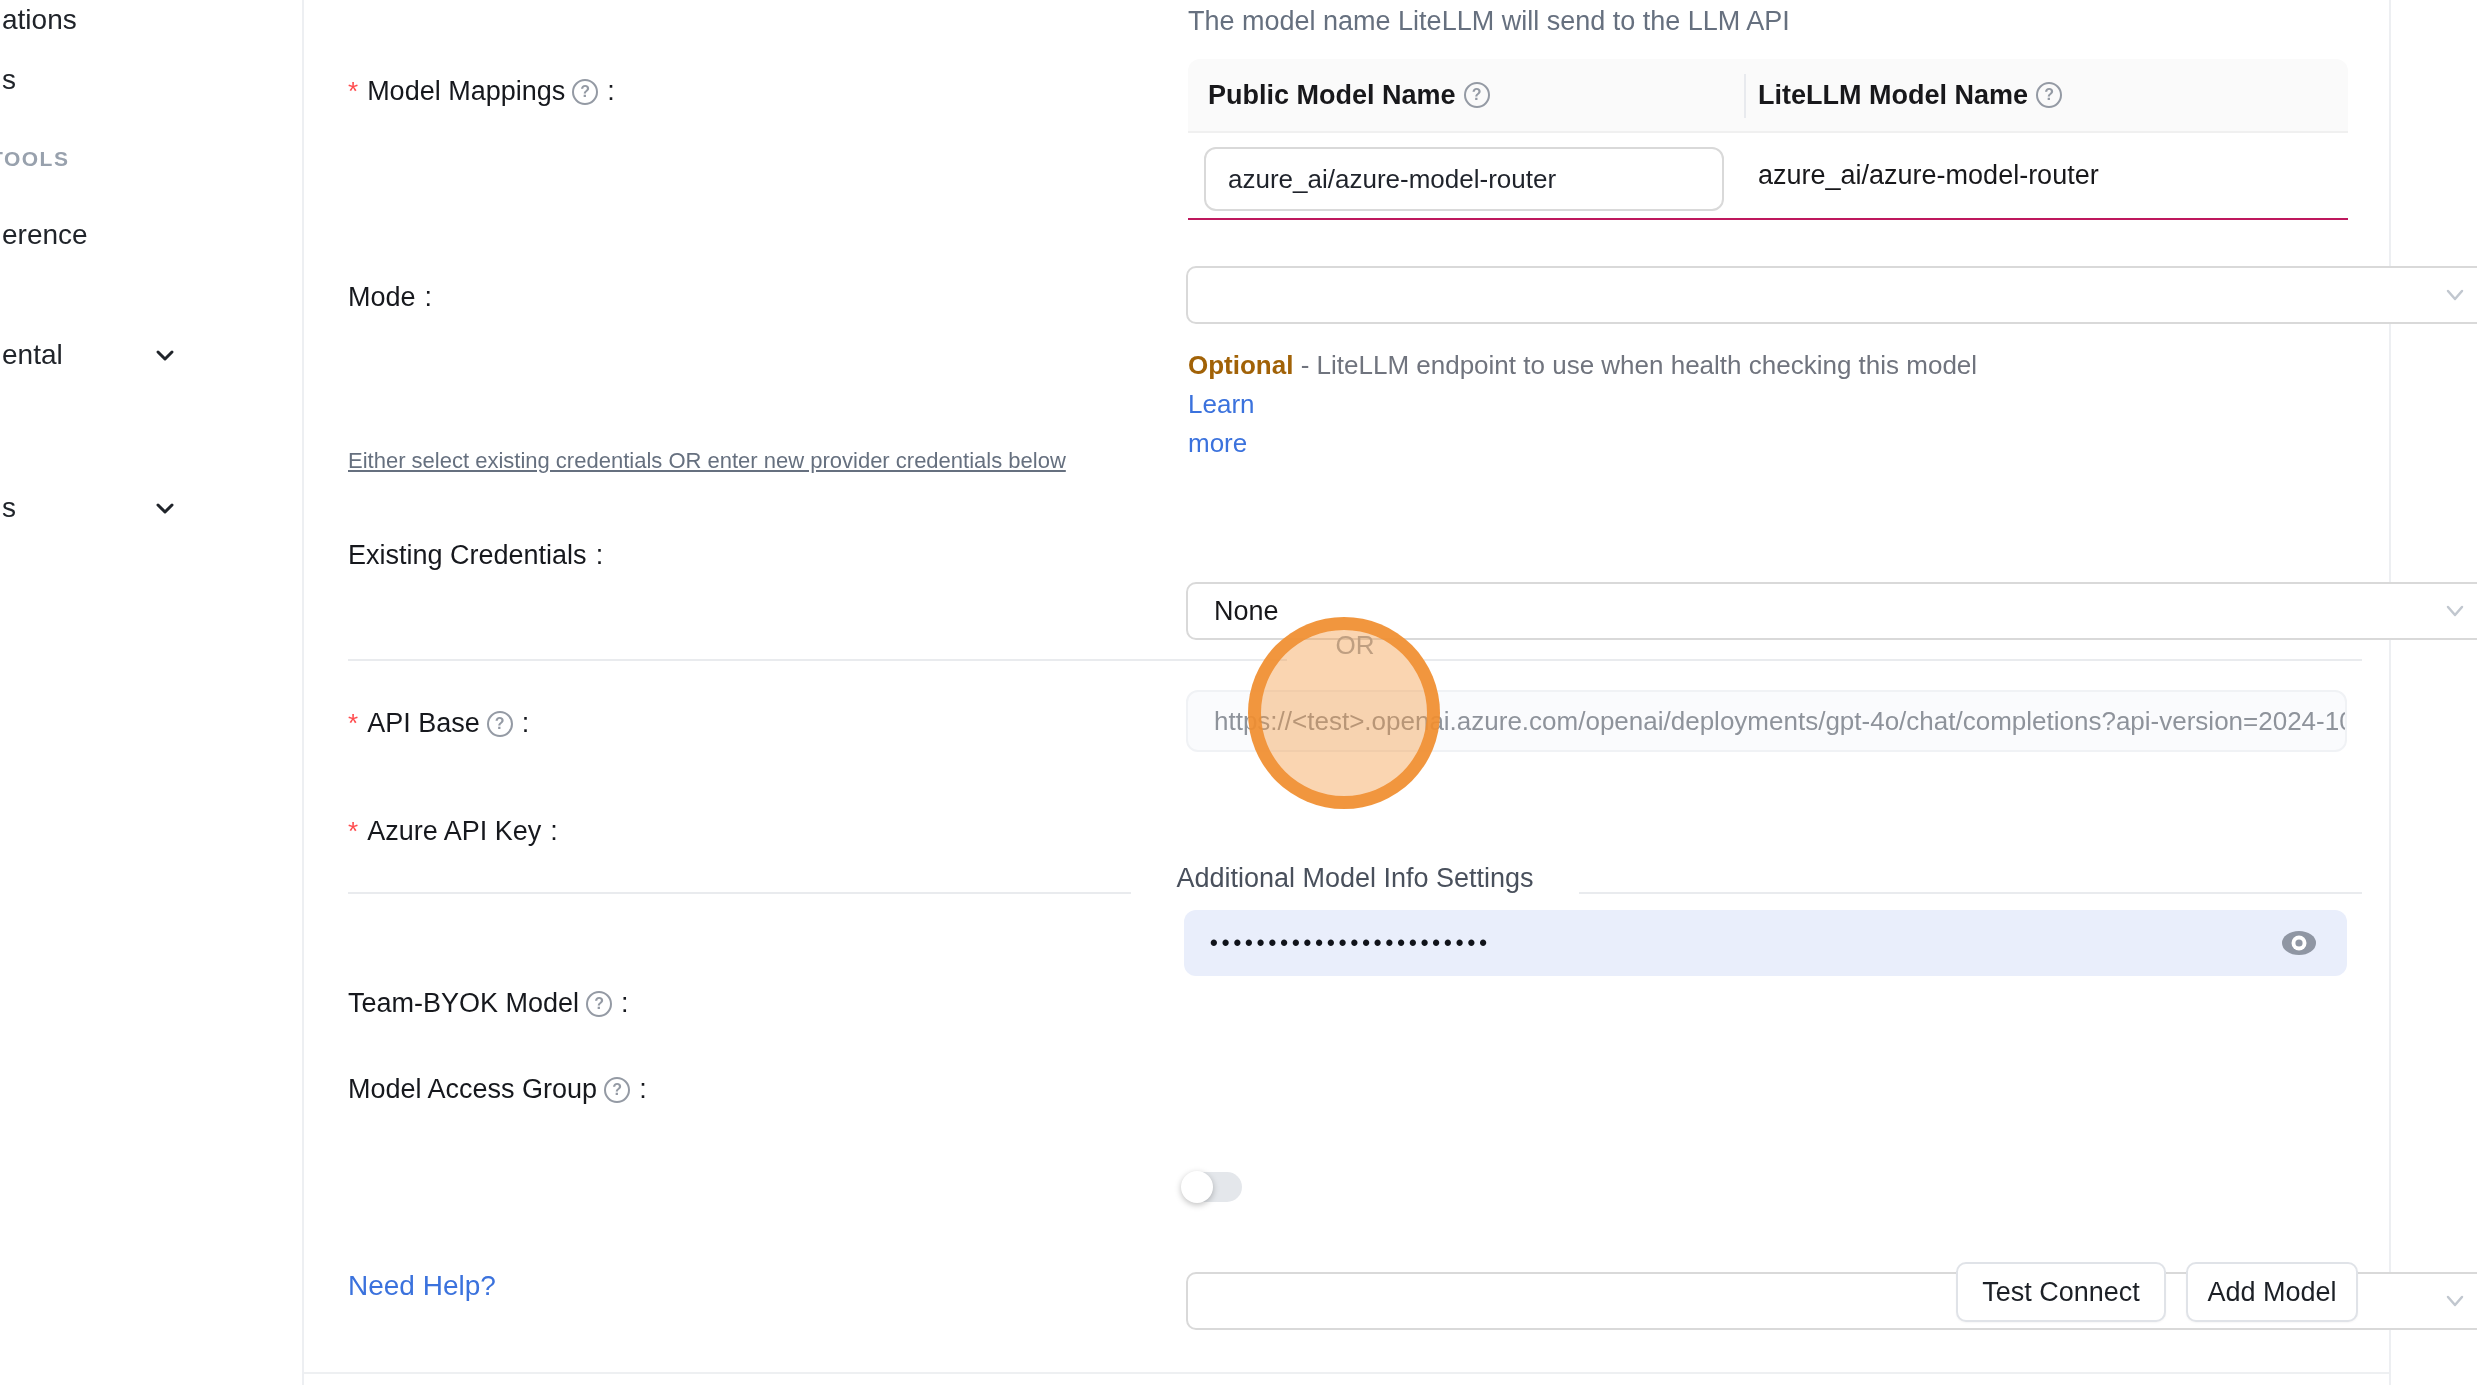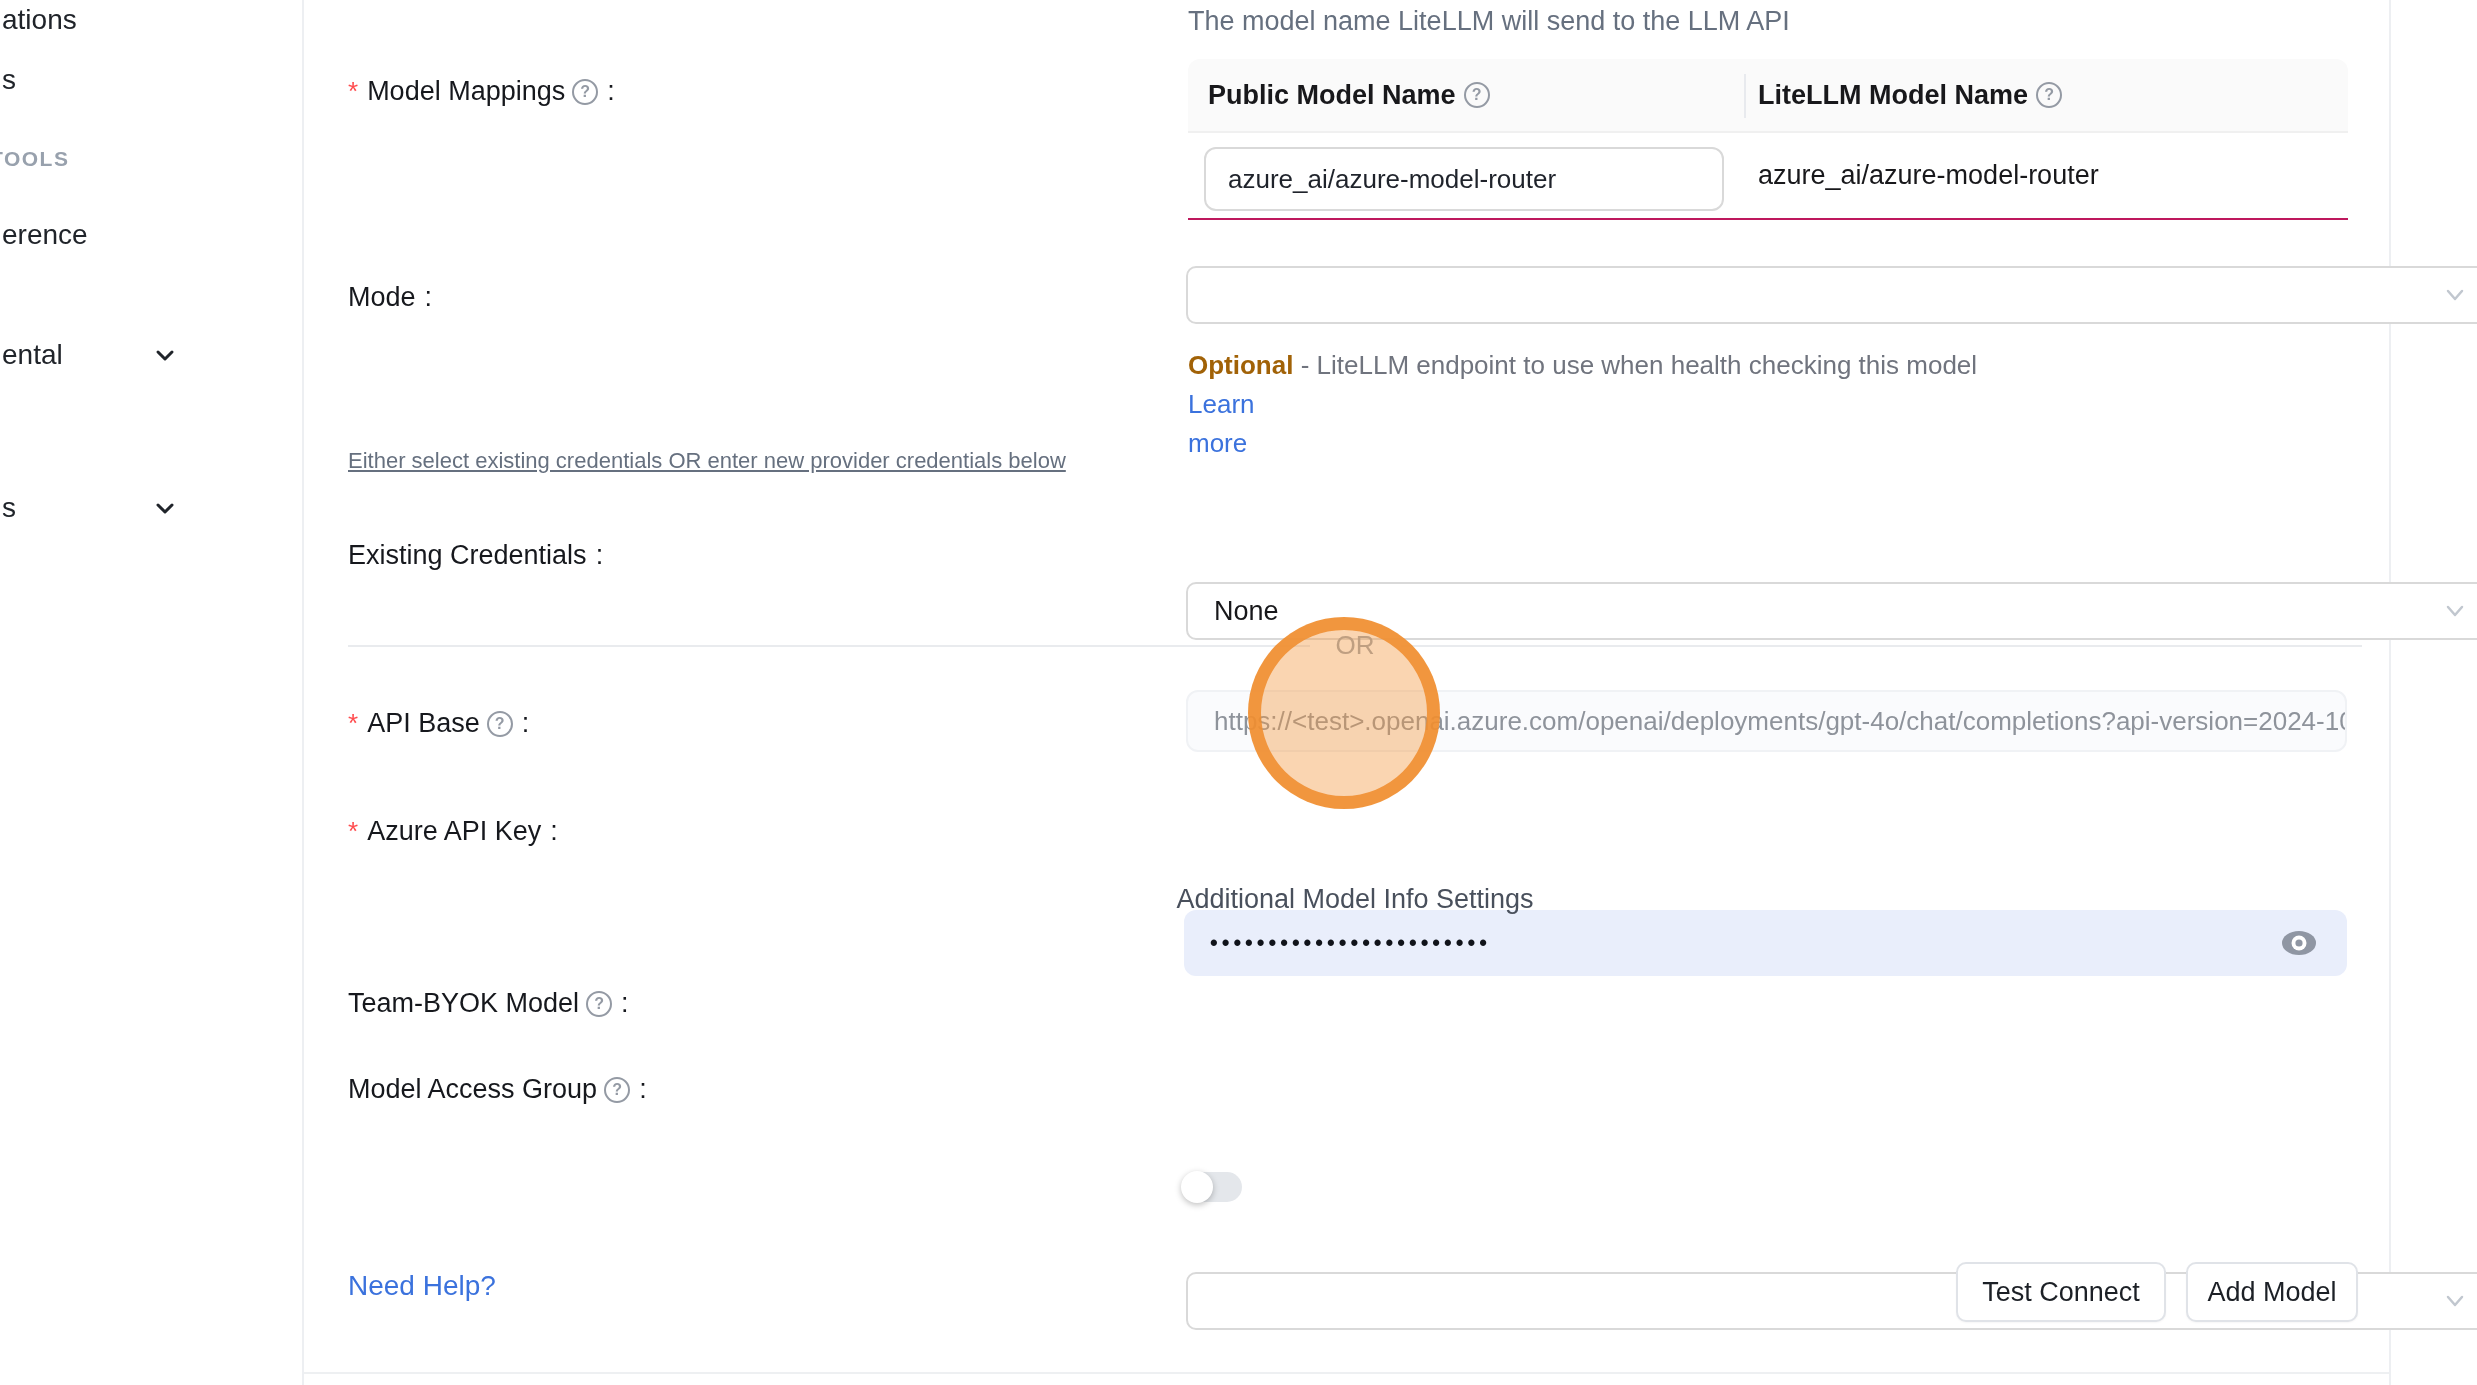--- a/index.html
+++ b/index.html
@@ -53,21 +53,21 @@
 
   .ro-input { width:1161px; height:62px; background:#fafbfd; border:2px solid #f0f2f5;
     border-radius:12px; display:flex; align-items:center; padding:0 26px;
     font-size:26px; color:#8e939b; white-space:nowrap; overflow:hidden; }
   .key-input { width:1163px; height:66px; background:#e9eefb; border-radius:12px;
     display:flex; align-items:center; padding:0 26px; position:relative; }
   .key-dots { font-size:22px; letter-spacing:4px; color:#10131a; font-weight:700; }
   .eye { position:absolute; right:26px; top:50%; transform:translateY(-50%); }
 
   
-  .divider { display:flex; align-items:center; }
+  .divider { display:flex; align-items:flex-end;gap:23px; }
   .divider .line { flex:1; height:2px; background:#e9ebee; }
   .divider .dtext { padding:0 26px; font-size:26px; color:#9aa2ad; white-space:nowrap; }
   .divider .dtext.dark { color:#49505c; font-size:27px; padding:0 22px; }
 
   
   .toggle { width:60px; height:30px; border-radius:15px; background:#e4e7eb; position:relative; }
   .knob { position:absolute; left:-1px; top:-1px; width:32px; height:32px; border-radius:50%;
     background:#ffffff; box-shadow:0 2px 6px rgba(0,0,0,0.25); }
   .link { font-size:28px; color:#3b72dd; cursor:pointer; }
   .btn { height:60px; background:#fff; border:2px solid #e0e3e8; border-radius:10px;
@@ -192,21 +192,21 @@
   </div>
   <div class="abs key-input" style="left:880px; top:794px;">
     <span class="key-dots">••••••••••••••••••••••••</span>
     <svg class="eye" width="44" height="34" viewBox="0 0 44 34">
       <ellipse cx="22" cy="17" rx="17" ry="12" fill="#8f96a3"></ellipse>
       <circle cx="22" cy="17" r="7.5" fill="#ffffff"></circle>
       <circle cx="22" cy="17" r="3.6" fill="#8f96a3"></circle>
     </svg>
   </div>
 
-  <div class="abs divider" style="left:44px; top:884px; width:2014px;flex-direction:column;">
+  <div class="abs divider" style="left:44px; top:863px; width:2014px;">
     <div class="line"></div>
     <div class="dtext dark">Additional Model Info Settings</div>
     <div class="line"></div>
   </div>
 
   <div class="abs form-label" style="left:44px; top:988px;">
     <span>Team-BYOK Model</span>
     <span class="qicon">?</span>
     <span class="colon">:</span>
   </div>

